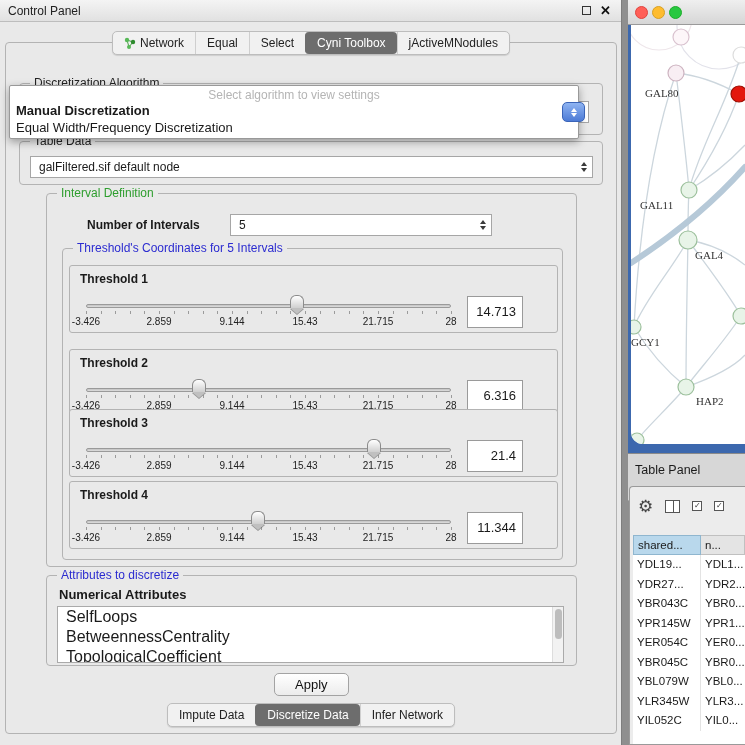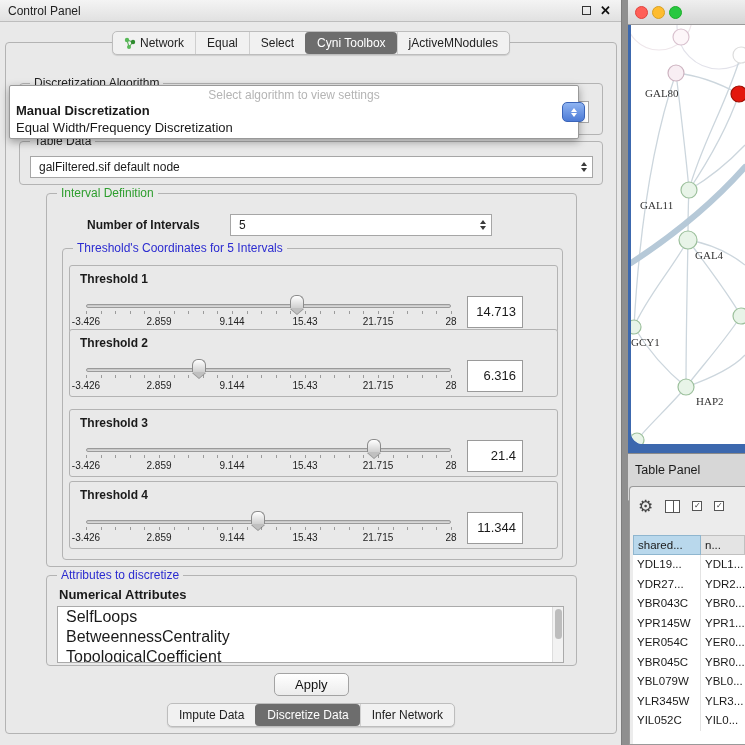--- a/index.html
+++ b/index.html
@@ -223,21 +223,21 @@
                   <div class="scale-label" style="left: 60%;">15.43</div>
                   <div class="scale-label" style="left: 80%;">21.715</div>
                   <div class="scale-label" style="left: 100%;">28</div>
                   <div class="thumb" style="left: 57.7197%;">
                     <div class="thumb-body"></div>
                     <div class="thumb-tip"></div>
                   </div>
                 </div>
                 <div class="value-box">14.713</div>
               </div>
-              <div class="threshold-panel" style="top: 80px;">
+              <div class="threshold-panel" style="top: 100px;">
                 <div class="th-label">Threshold 2</div>
                 <div class="slider">
                   <div class="track"></div>
                   <div class="ticks">
                     <div class="tick" style="left: 0%;"></div>
                     <div class="tick" style="left: 4%;"></div>
                     <div class="tick" style="left: 8%;"></div>
                     <div class="tick" style="left: 12%;"></div>
                     <div class="tick" style="left: 16%;"></div>
                     <div class="tick" style="left: 20%;"></div>

